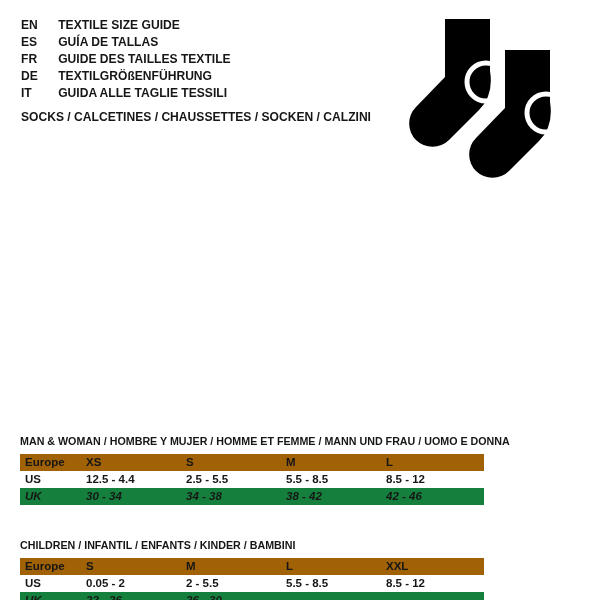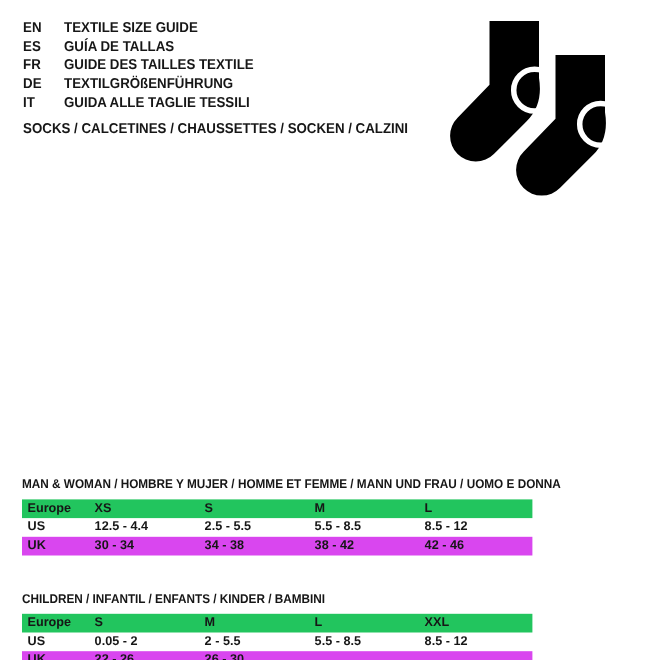--- a/index.html
+++ b/index.html
@@ -21,22 +21,22 @@
   .socks-svg{position:absolute;left:400px;top:0;width:200px;height:190px;}
   
   .table-block{position:absolute;left:20px;width:464px;margin-top:27px;}
   #table-adults{top:407px;}
   #table-children{top:511px;}
   .t-title{font-size:11.5px;line-height:14px;margin-bottom:6px;white-space:nowrap;
            transform:scaleX(0.93);transform-origin:left top;}
   .t-grid{width:464px;}
   .tr{display:grid;grid-template-columns:66px 100px 100px 100px 98px;
       height:17px;line-height:17px;font-size:11.5px;}
-  .tr.head{background:#22c55e;}
-  .tr.alt{background:#d946ef;}
+  .tr.head{background:#a16207;}
+  .tr.alt{background:#15803d;font-style:italic;}
   .tc{overflow:hidden;}
   .tc.label{text-align:left;padding-left:5px;}
 </style>
 </head>
 <body>
 
 <div class="lang-block">
   <div class="lang-row">
     <span class="lang-code">EN</span>
     <span class="lang-label">TEXTILE SIZE GUIDE</span>

